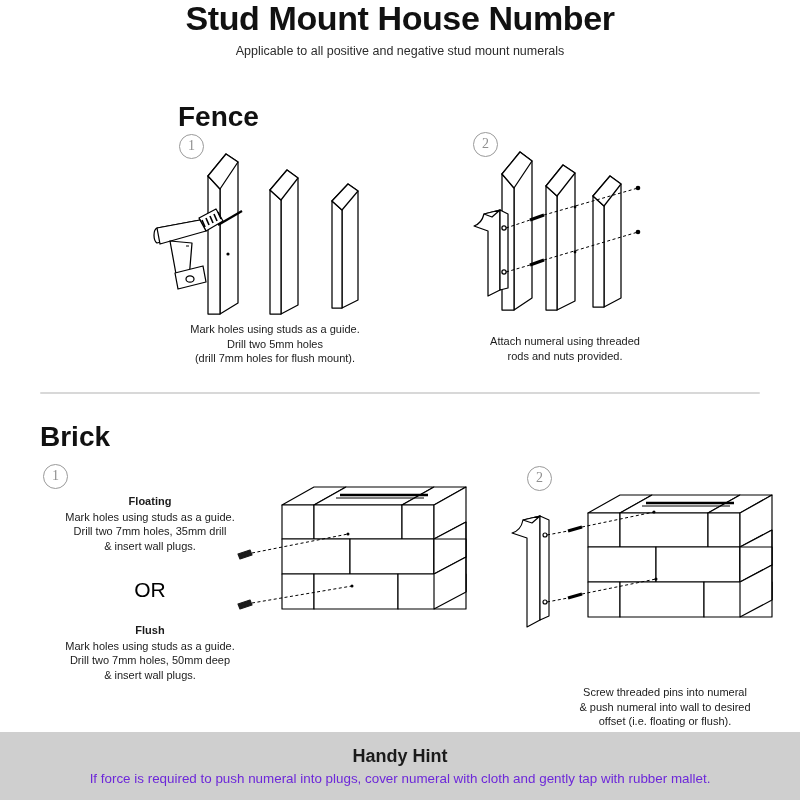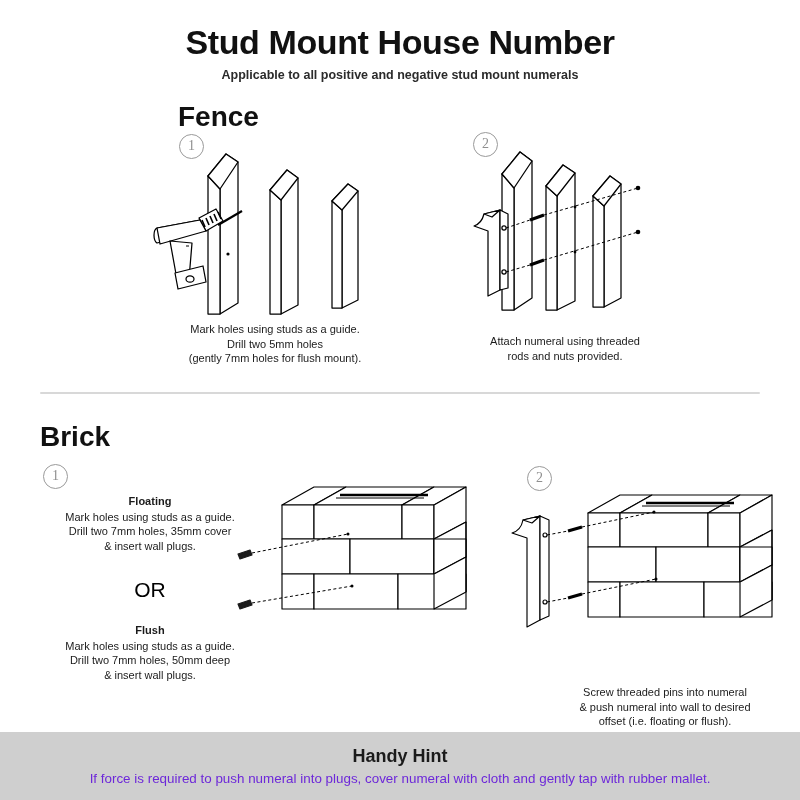--- a/index.html
+++ b/index.html
@@ -6,27 +6,27 @@
   html, body {
     width: 800px; height: 800px;
     background: #ffffff;
     font-family: "Liberation Sans", sans-serif;
     color: #1b1b1b;
     overflow: hidden;
   }
   .page { position: relative; width: 800px; height: 800px; }
 
   
-  .header { padding-top: 24px; text-align: center; }
+  .header { text-align: center; }
   .title {
     font-size: 34px; font-weight: bold; letter-spacing: -0.4px;
     line-height: 1.08; color: #111111;
   }
   .subtitle {
-    margin-top: 7px; font-size: 12.5px; color: #2b2b2b; font-weight: bold;
+    margin-top: 7px; font-size: 12.5px; color: #2b2b2b; font-weight: normal;
   }
 
   
   .sect-heading {
     font-size: 28px; font-weight: bold; color: #111;
   }
   #fence-heading { position: absolute; left: 178px; top: 101px; }
   #brick-heading { position: absolute; left: 40px;  top: 421px; }
 
   
@@ -119,21 +119,21 @@
       <path d="M-15 125 L-12 141 L16 134 L13 118 Z" fill="#fff"></path>
       <ellipse cx="0" cy="131" rx="4" ry="3.2" fill="#fff"></ellipse>
 
       <path d="M-4 98 L-1 98" stroke-width="1"></path>
     </svg>
   </div>
 
   <div class="caption" style="left:135px; top:322px; width:280px;">
     <span class="ln">Mark holes using studs as a guide.</span>
     <span class="ln">Drill two 5mm holes</span>
-    <span class="ln">(gently 7mm holes for flush mount).</span>
+    <span class="ln">(drill 7mm holes for flush mount).</span>
   </div>
 
   <div class="step-circle" style="left:473px; top:132px;">2</div>
 
   <div class="illus" id="illus-fence-numeral" style="left:480px; top:148px;">
     <svg width="190" height="175" viewBox="0 0 190 175" fill="none" stroke="#000" stroke-width="1.25" stroke-linejoin="round">
 
       <path d="M113 48 L130 28 L141 36 L141 150 L124 159 L124 58 Z" fill="#fff"></path>
       <path d="M113 48 L113 159 L124 159 L124 58 Z" fill="#fff"></path>
       <path d="M113 48 L130 28 L141 36 L124 58 Z" fill="#fff"></path>
@@ -176,21 +176,21 @@
 
   <div class="divider"></div>
 
   <div class="sect-heading" id="brick-heading">Brick</div>
 
   <div class="step-circle" style="left:43px; top:464px;">1</div>
 
   <div class="caption" style="left:30px; top:494px; width:240px;">
     <span class="sub-label">Floating</span>
     <span class="ln">Mark holes using studs as a guide.</span>
-    <span class="ln">Drill two 7mm holes, 35mm cover</span>
+    <span class="ln">Drill two 7mm holes, 35mm drill</span>
     <span class="ln">&amp; insert wall plugs.</span>
   </div>
 
   <div class="or-label" style="left:30px; top:578px; width:240px;">OR</div>
 
   <div class="caption" style="left:30px; top:623px; width:240px;">
     <span class="sub-label">Flush</span>
     <span class="ln">Mark holes using studs as a guide.</span>
     <span class="ln">Drill two 7mm holes, 50mm deep</span>
     <span class="ln">&amp; insert wall plugs.</span>

